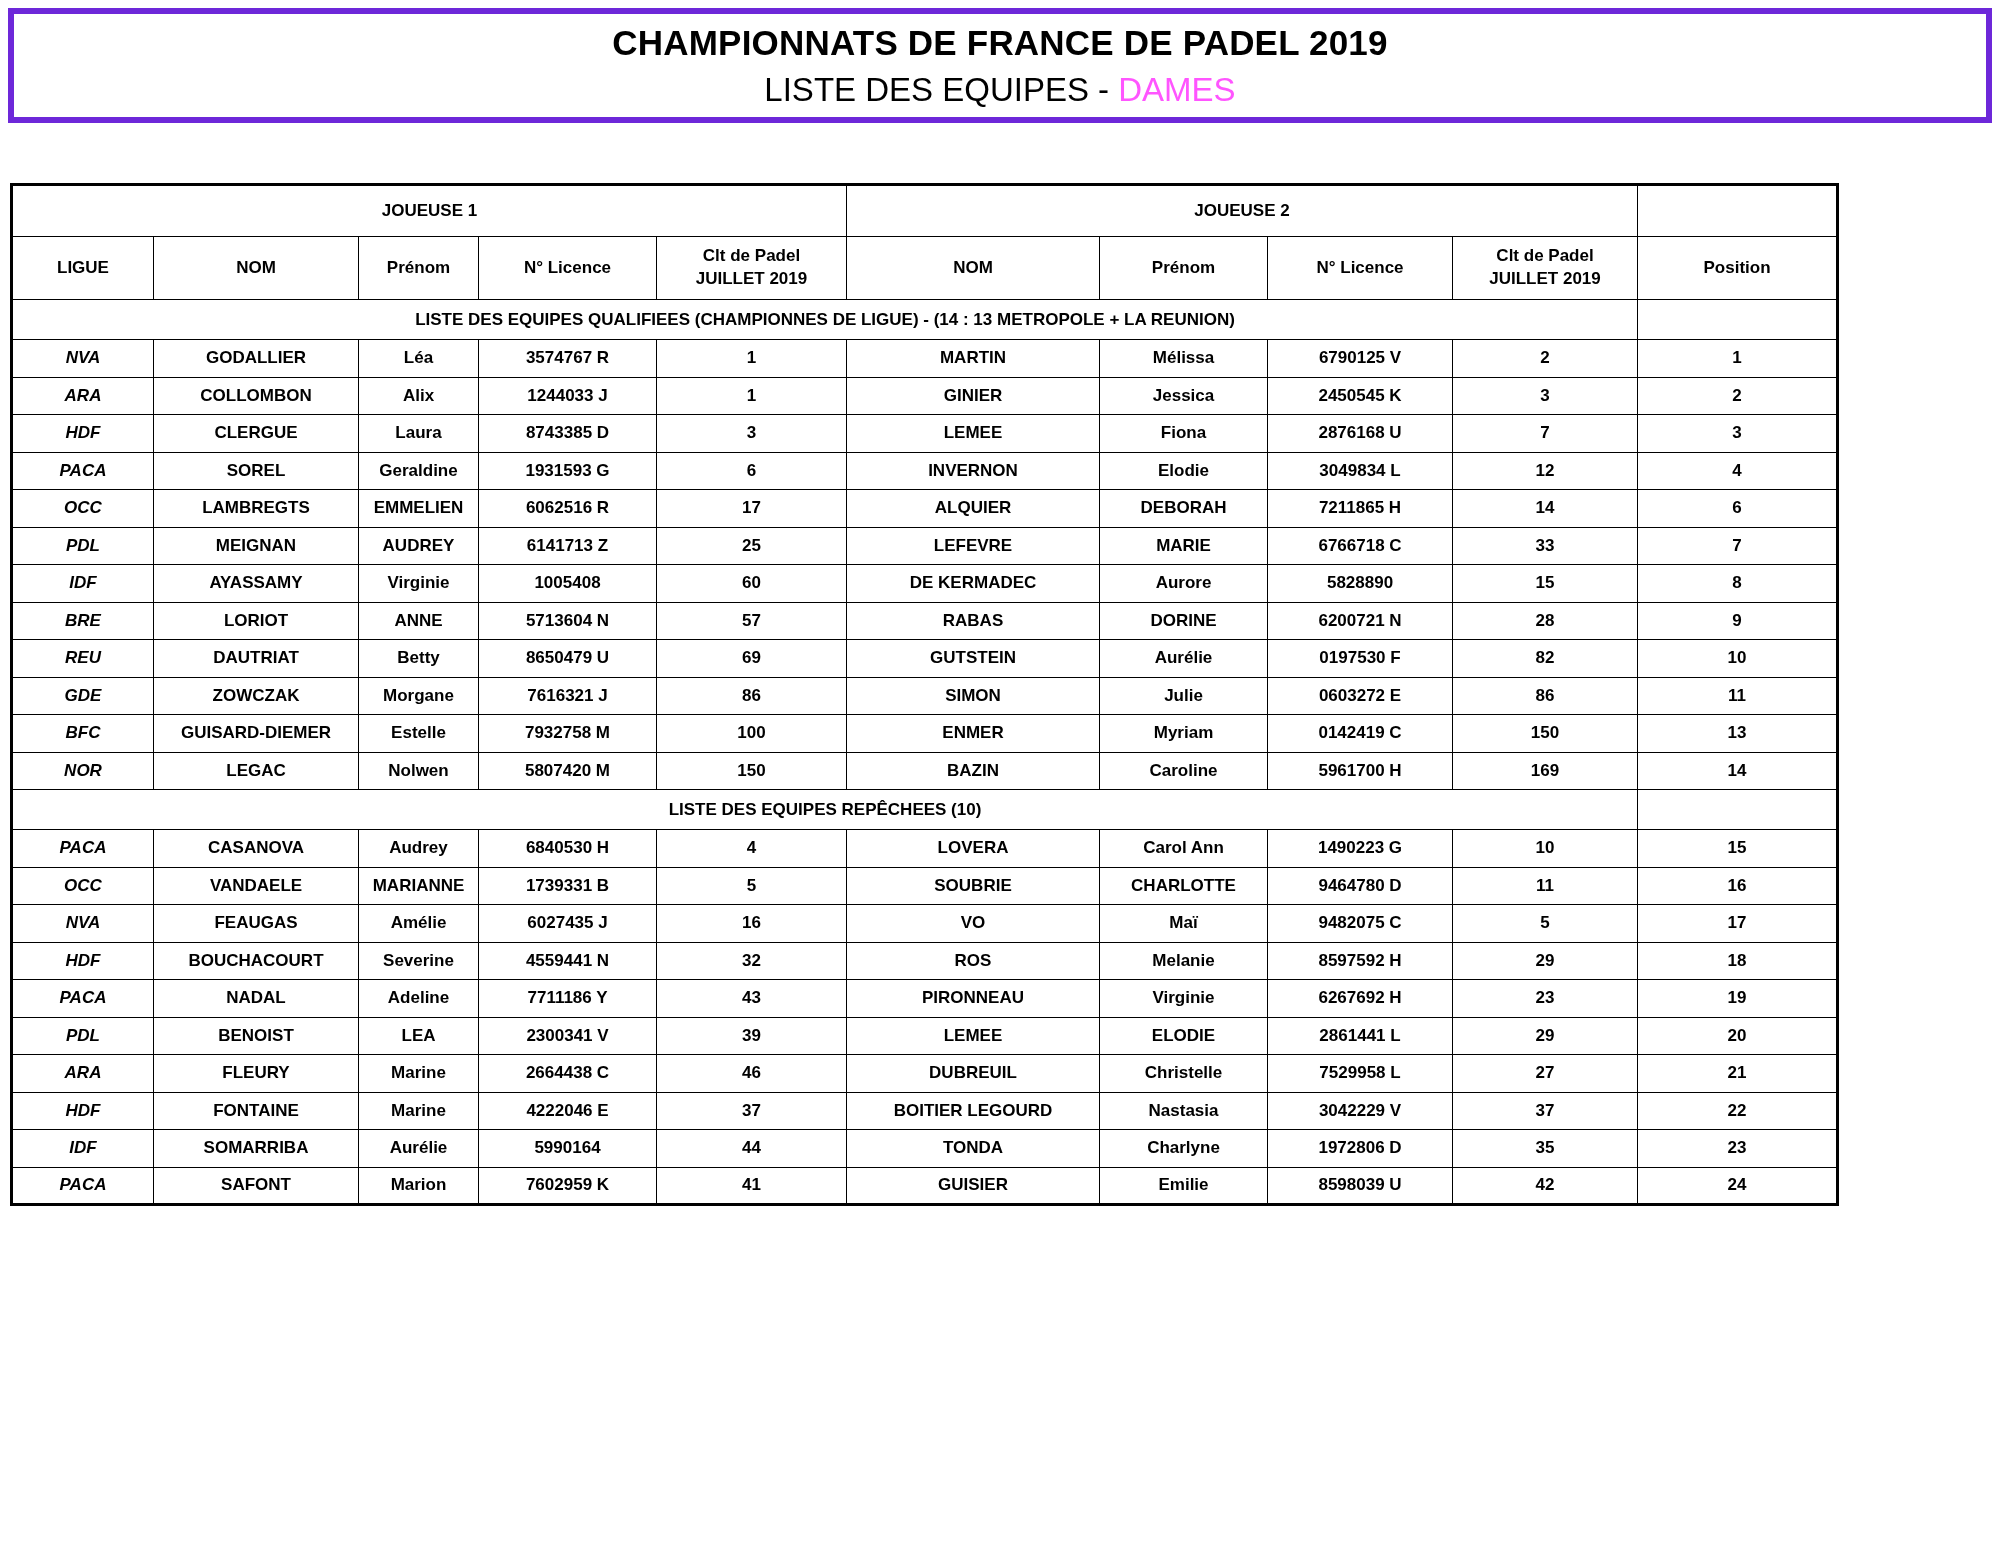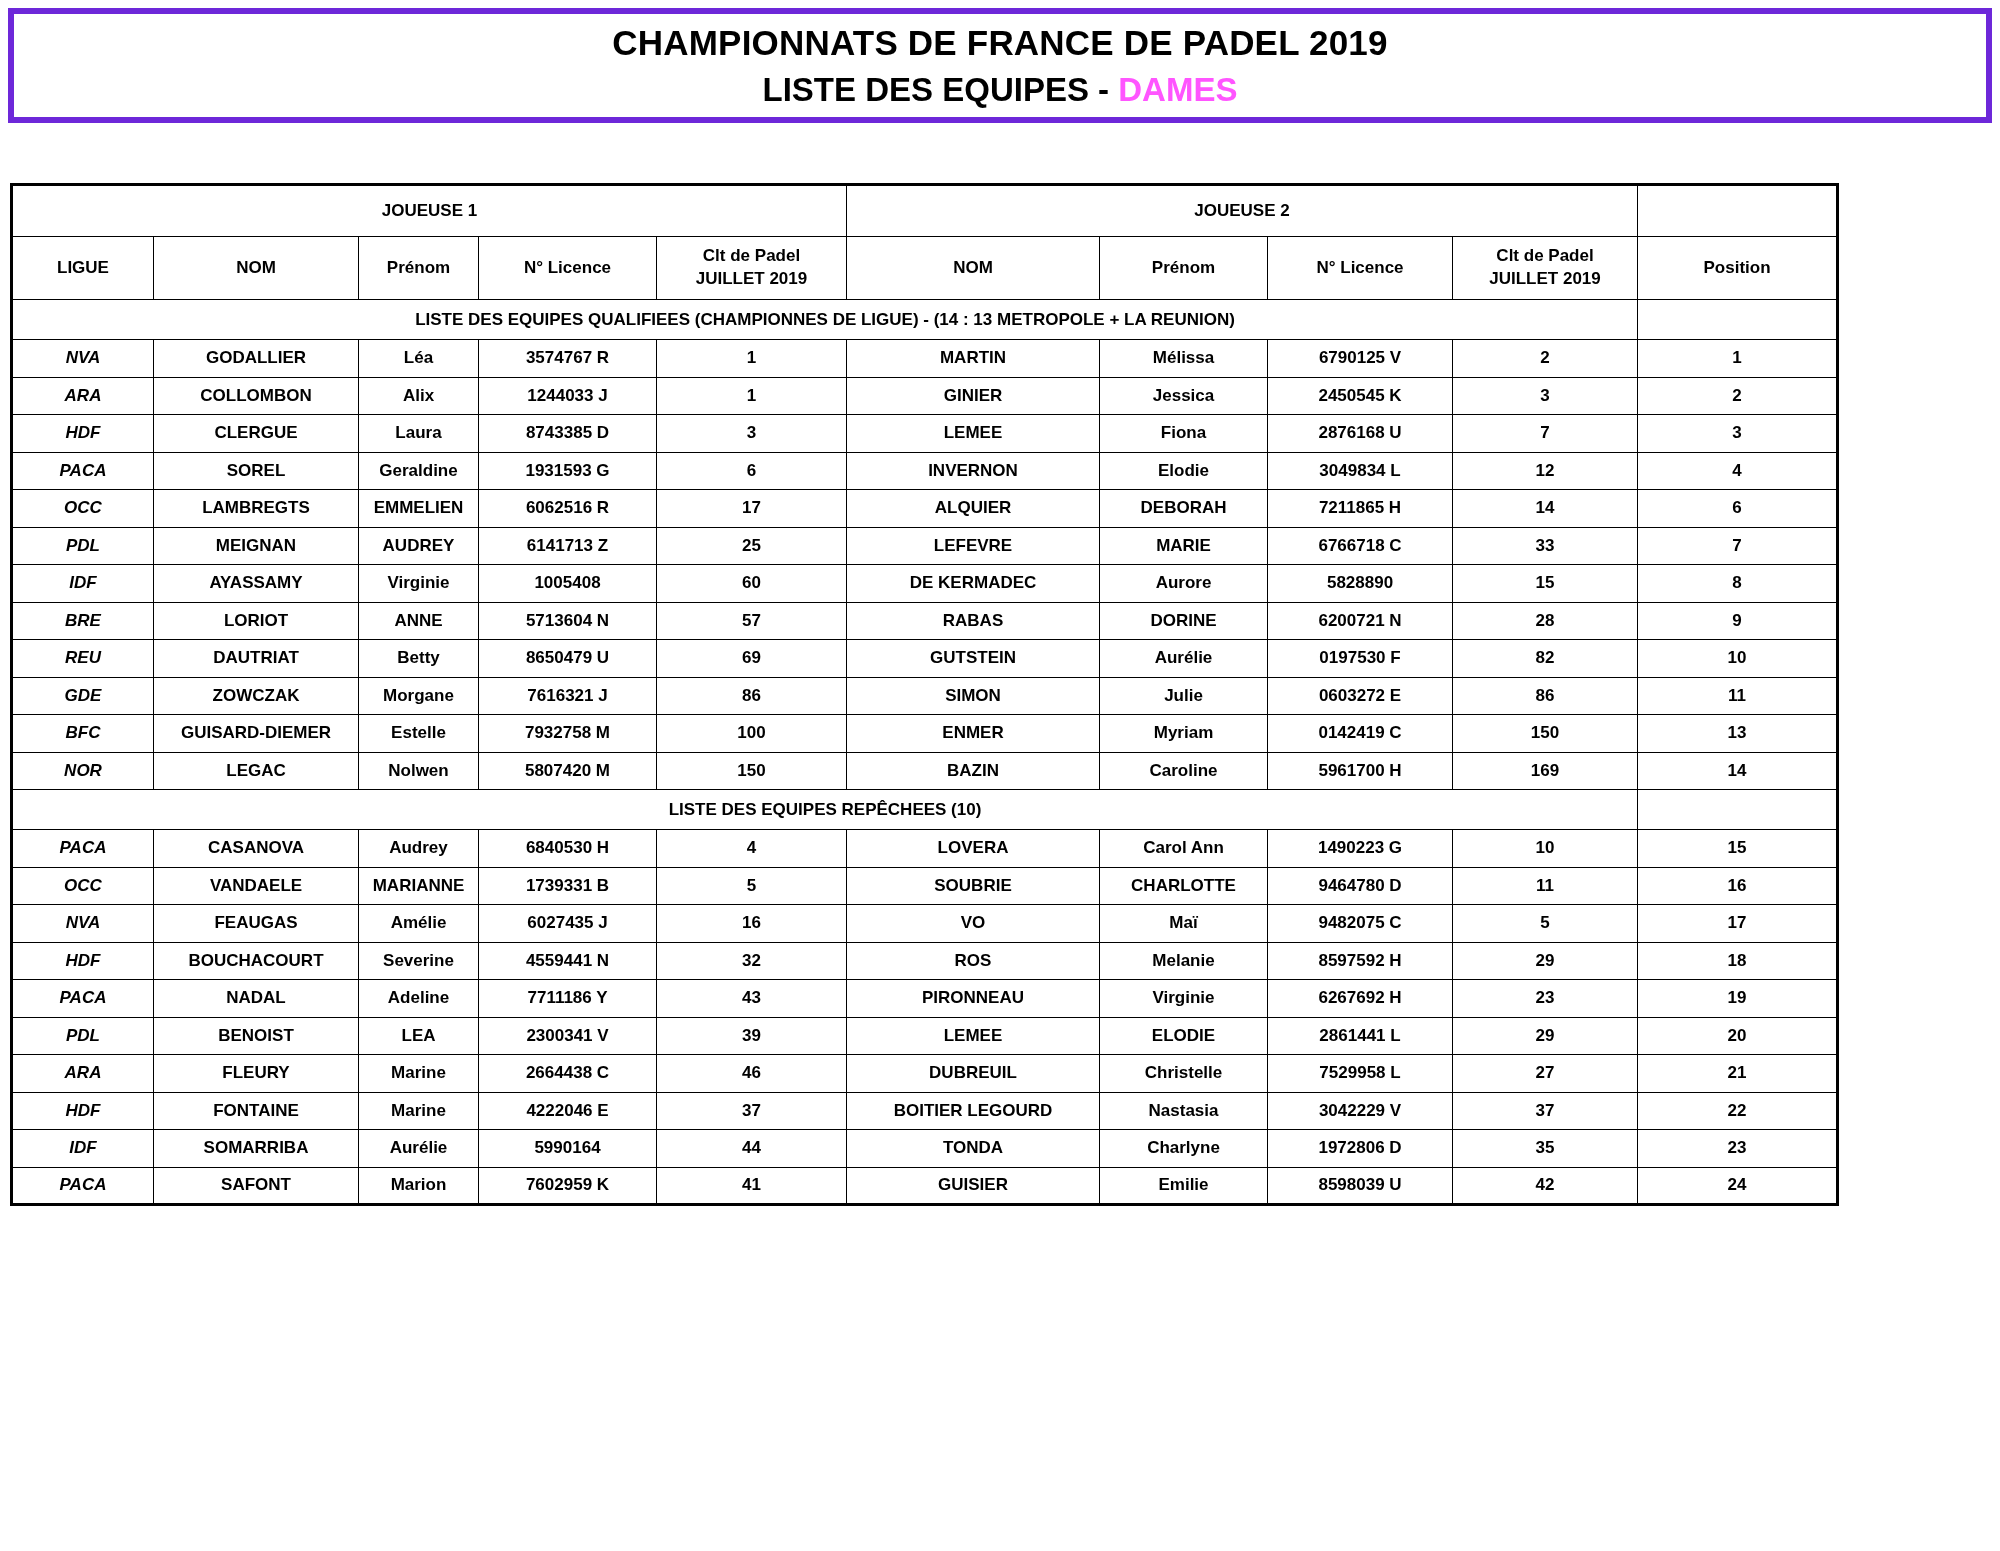--- a/index.html
+++ b/index.html
@@ -27,21 +27,21 @@
     justify-content: center;
   }
   #title-line-1 {
     font-size: 35px;
     font-weight: bold;
     letter-spacing: 0.2px;
     line-height: 1.25;
   }
   #title-line-2 {
     font-size: 33px;
-    font-weight: bold;
+    font-weight: normal;
     line-height: 1.25;
     margin-top: 4px;
     text-align: right;
   }
   .dames-accent { color: #ff55ff; }
 
   
   #teams-table {
     position: absolute;
     left: 10px; top: 183px;

